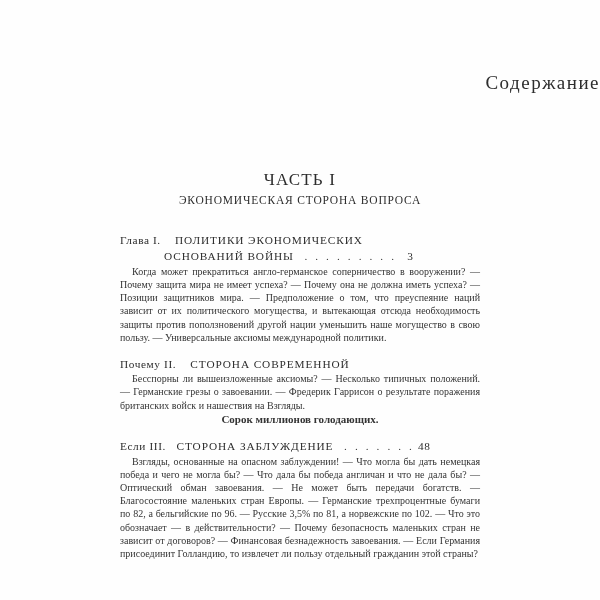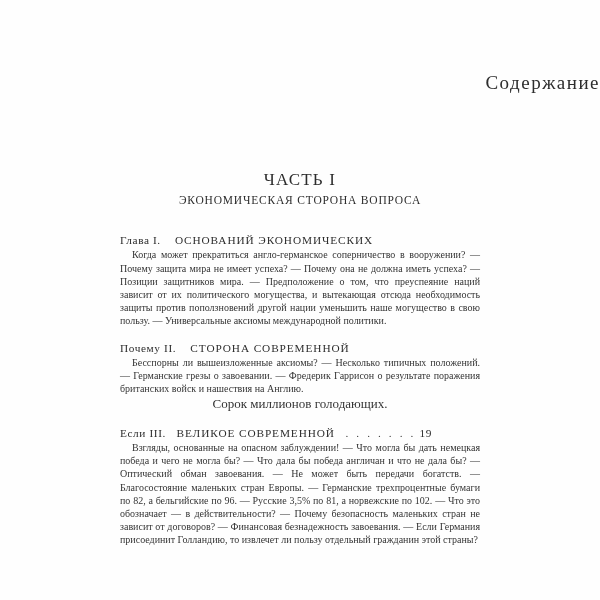--- a/index.html
+++ b/index.html
@@ -90,23 +90,24 @@
     line-height: 1.32;
     text-align: justify;
     color: #343434;
     margin-top: 0;
     text-indent: 12px;
     hyphens: manual;
   }
   .desc-last-center {
     text-align: center;
     text-indent: 0;
-    font-size: 13px;
+    font-size: 11px;
     line-height: 1.32;
     color: #343434;
+    font-weight: bold;
   }
 </style>
 </head>
 <body>
 
 <div class="page">
   <div class="content">
 
     <div class="toc-title">Содержание</div>
 
@@ -114,42 +115,49 @@
       <div class="part-label">ЧАСТЬ I</div>
       <div class="part-subtitle">ЭКОНОМИЧЕСКАЯ СТОРОНА ВОПРОСА</div>
     </div>
 
     <div class="chapters">
 
       <div class="chapter">
         <div class="chapter-heading">
           <span class="ch-num">Глава I.</span>
           <span>&nbsp;&nbsp;</span>
-          <span class="ch-name">ОСНОВАНИЙ ЭКОНОМИЧЕСКИХ</span>
+          <span class="ch-name">ПОЛИТИКИ ЭКОНОМИЧЕСКИХ</span>
+          <span class="heading-line2">
+            <span class="ch-name">ОСНОВАНИЙ ВОЙНЫ</span>
+            <span>&nbsp;</span>
+            <span class="dots">. . . . . . . . .</span>
+            <span>&nbsp;</span>
+            <span class="pagenum">3</span>
+          </span>
         </div>
         <div class="chapter-desc">Когда может прекратиться англо-германское соперничество в вооружении? — Почему защита мира не имеет успеха? — Почему она не должна иметь успеха? — Позиции защитников мира. — Предположение о том, что преуспеяние наций зависит от их политического могущества, и вытекающая отсюда необходимость защиты против поползновений другой нации уменьшить наше могущество в свою пользу. — Универсальные аксиомы международной политики.</div>
       </div>
 
       <div class="chapter">
         <div class="chapter-heading">
           <span class="ch-num">Почему II.</span>
           <span>&nbsp;&nbsp;</span>
           <span class="ch-name">СТОРОНА СОВРЕМЕННОЙ</span>
         </div>
-        <div class="chapter-desc">Бесспорны ли вышеизложенные аксиомы? — Несколько типичных положений. — Германские грезы о завоевании. — Фредерик Гаррисон о результате поражения британских войск и нашествия на Англию.</div>
+        <div class="chapter-desc">Бесспорны ли вышеизложенные аксиомы? — Несколько типичных положений. — Германские грезы о завоевании. — Фредерик Гаррисон о результате поражения британских войск и нашествия на Взгляды.</div>
         <div class="desc-last-center">Сорок миллионов голодающих.</div>
       </div>
 
       <div class="chapter">
         <div class="chapter-heading">
           <span class="ch-num">Если III.</span>
           <span>&nbsp;</span>
-          <span class="ch-name">ВЕЛИКОЕ СОВРЕМЕННОЙ</span>
+          <span class="ch-name">СТОРОНА ЗАБЛУЖДЕНИЕ</span>
           <span>&nbsp;</span>
           <span class="dots">. . . . . . .</span>
-          <span class="pagenum">19</span>
+          <span class="pagenum">48</span>
         </div>
         <div class="chapter-desc">Взгляды, основанные на опасном заблуждении! — Что могла бы дать немецкая победа и чего не могла бы? — Что дала бы победа англичан и что не дала бы? — Оптический обман завоевания. — Не может быть передачи богатств. — Благосостояние маленьких стран Европы. — Германские трехпроцентные бумаги по 82, а бельгийские по 96. — Русские 3,5% по 81, а норвежские по 102. — Что это обозначает — в действительности? — Почему безопасность маленьких стран не зависит от договоров? — Финансовая безнадежность завоевания. — Если Германия присоединит Голландию, то извлечет ли пользу отдельный гражданин этой страны?</div>
       </div>
 
     </div>
   </div>
 </div>
 
 </body></html>

